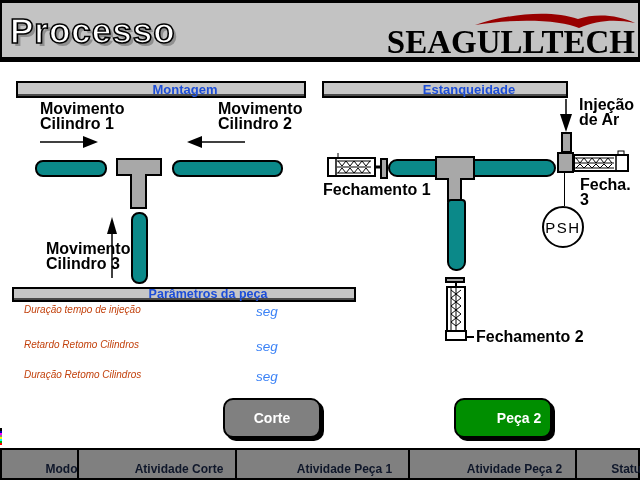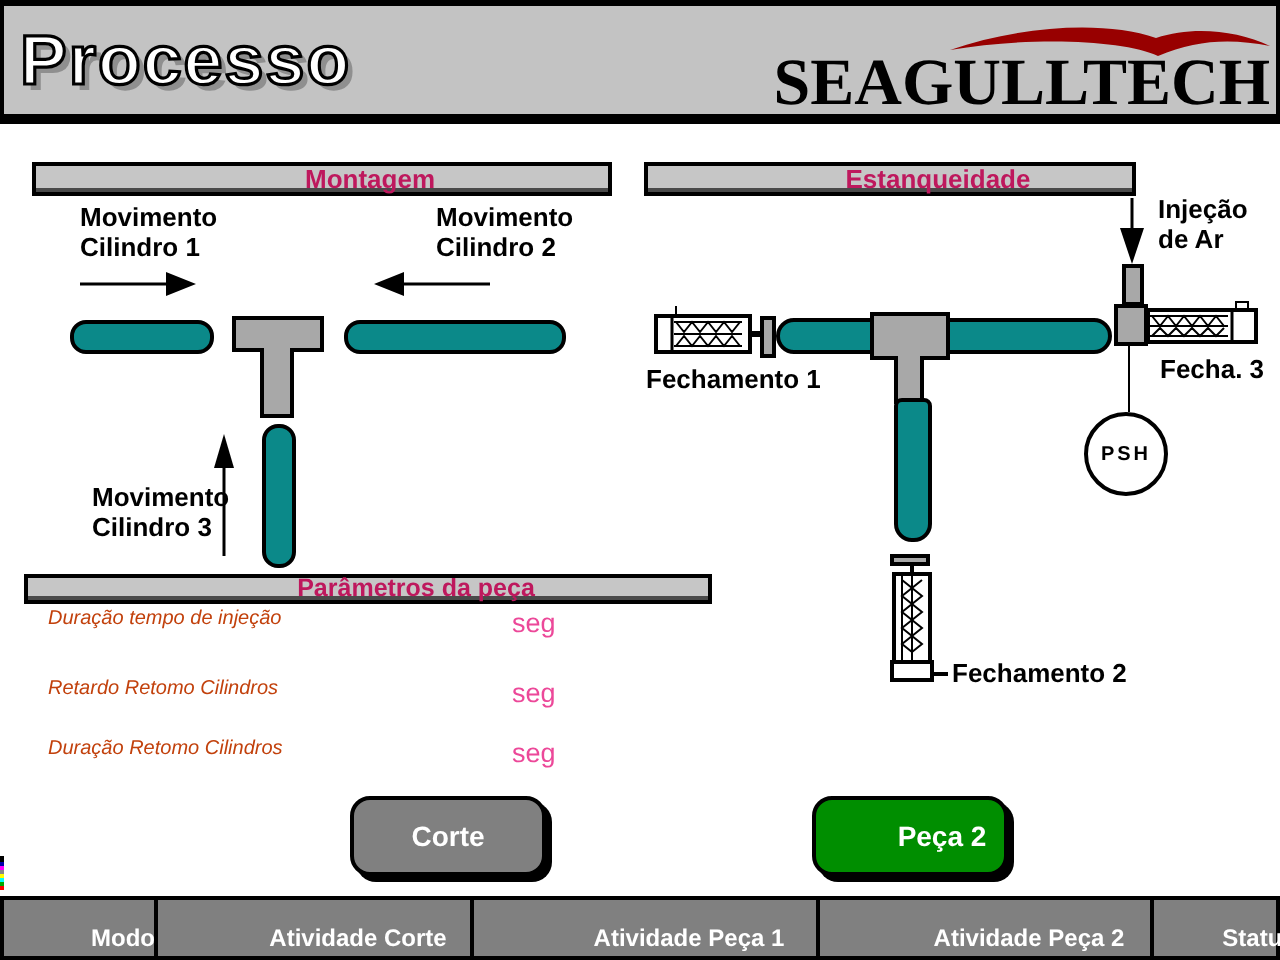--- a/index.html
+++ b/index.html
@@ -11,51 +11,51 @@
           box-sizing:border-box;border-top:3px solid #000;border-left:2px solid #000;
           border-right:2px solid #000;border-bottom:5px solid #000;}
   .app-title{position:absolute;left:8px;top:8px;font-size:35px;font-weight:bold;color:#fff;
           letter-spacing:1px;-webkit-text-stroke:1.6px #000;text-shadow:3px 3px 0 #8f8f8f;}
   .logo-text{position:absolute;right:3px;top:23px;font-family:"Liberation Serif",serif;
           font-weight:bold;font-size:33px;line-height:1;color:#000;letter-spacing:0;}
   .logo-swoosh{position:absolute;right:2px;top:5px;}
 
   
   .section-bar{position:absolute;background:#c6c6c6;border:2px solid #000;box-sizing:border-box;
-          box-shadow:inset 0 -2px 0 #4a4a4a;font-weight:bold;text-align:center;color:#be185d;padding-left:48px;}
+          box-shadow:inset 0 -2px 0 #4a4a4a;font-weight:bold;text-align:center;color:#1d4ed8;padding-left:48px;}
   .bar-montagem{left:16px;top:81px;width:290px;height:17px;font-size:13px;line-height:13px;}
   .bar-estanq{left:322px;top:81px;width:246px;height:17px;font-size:13px;line-height:13px;}
   .bar-param{left:12px;top:287px;width:344px;height:15px;font-size:12.5px;line-height:11px;}
 
   
-  .lbl{position:absolute;font-weight:bold;font-size:13px;line-height:15px;color:#000;
+  .lbl{position:absolute;font-weight:bold;font-size:16px;line-height:15px;color:#000;
        white-space:pre-line;}
 
   
   .cyl{position:absolute;background:#0b8989;border:2px solid #000;box-sizing:border-box;
        border-radius:8px;}
   .part{position:absolute;background:#a8a8a8;border:2px solid #000;box-sizing:border-box;}
   .blackline{position:absolute;background:#000;}
   .psh{position:absolute;left:542px;top:206px;width:42px;height:42px;background:#fff;
        border:2px solid #000;border-radius:50%;box-sizing:border-box;display:flex;
-       align-items:center;justify-content:center;font-weight:bold;font-size:10px;
+       align-items:center;justify-content:center;font-weight:normal;font-size:15px;
        letter-spacing:1.5px;}
 
   
   .param-label{position:absolute;left:24px;font-size:10px;color:#c2410c;font-style:italic;}
-  .param-unit{position:absolute;left:256px;font-size:13.5px;color:#ec4899;}
+  .param-unit{position:absolute;left:256px;font-size:13.5px;color:#3b82f6;font-style:italic;}
 
   
   .abtn{position:absolute;top:398px;height:40px;border:2px solid #000;border-radius:10px;
         box-sizing:border-box;box-shadow:3px 3px 0 #000;display:flex;align-items:center;
-        justify-content:center;color:#fff;font-weight:bold;font-size:14px;cursor:pointer;}
+        justify-content:center;color:#fff;font-weight:bold;font-size:14px;cursor:pointer;margin-left:48px;}
 
   
   .fcell{position:absolute;top:448px;height:32px;background:#808080;border:2px solid #000;
-        box-sizing:border-box;color:#ffffff;font-weight:bold;font-size:12px;display:flex;
+        box-sizing:border-box;color:#0f172a;font-weight:bold;font-size:12px;display:flex;
         align-items:flex-end;justify-content:center;padding-bottom:2px;padding-left:44px;}
 
   .palette{position:absolute;left:0;top:428px;width:2px;height:20px;
         background:linear-gradient(#000 0 3px,#0000aa 3px 5px,#ff00ff 5px 7px,#888 7px 9px,
         #ffff00 9px 11px,#00ffff 11px 13px,#00aa00 13px 15px,#ff0000 15px 17px,#fff 17px 20px);}
   svg{position:absolute;overflow:visible;}
 </style>
 </head>
 <body>
 

